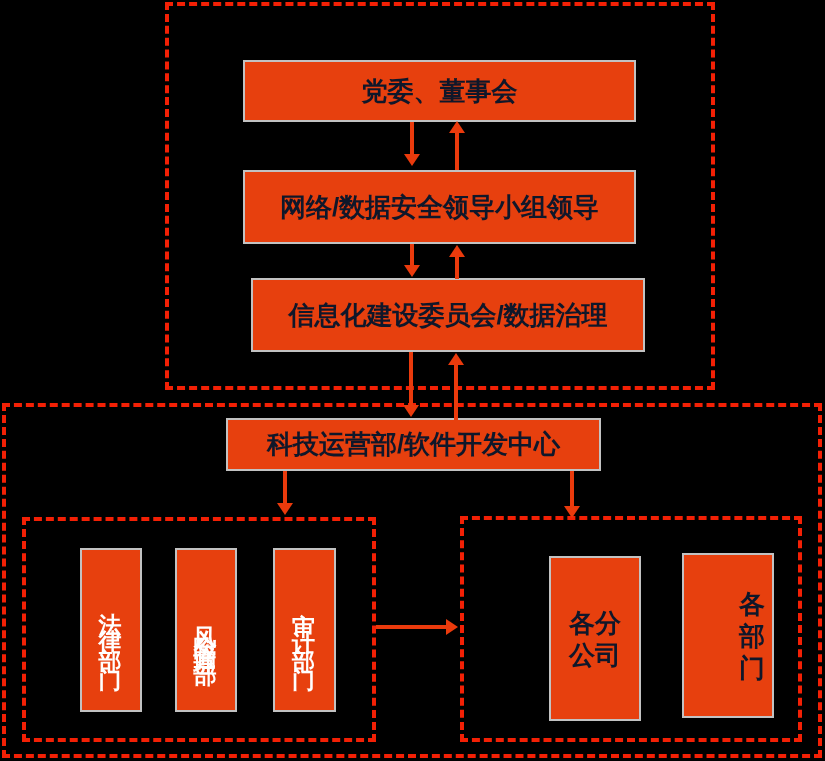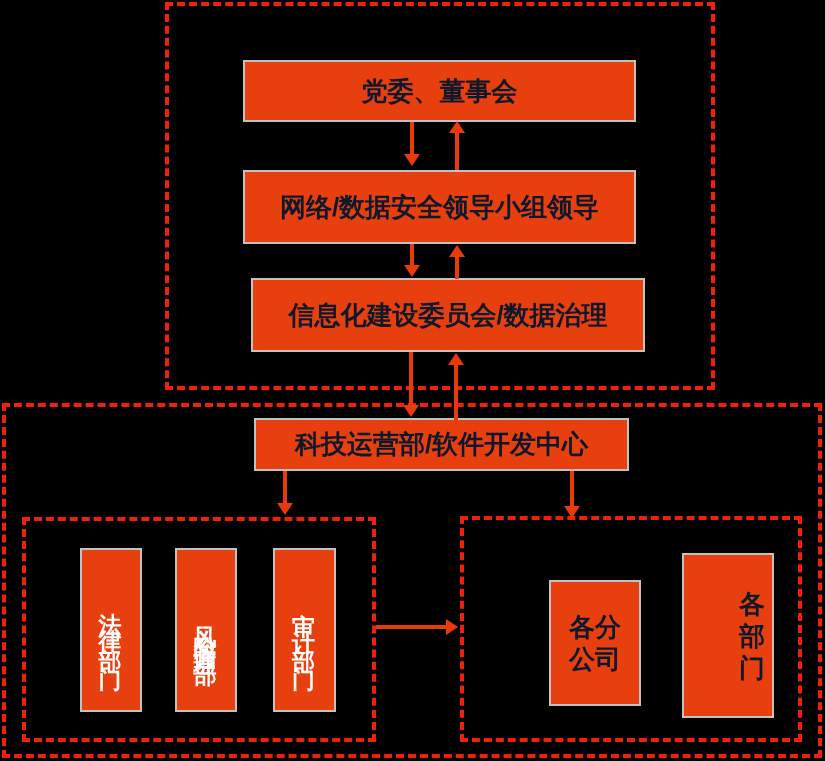--- a/index.html
+++ b/index.html
@@ -31,21 +31,21 @@
     color:#0f172a;
     font-weight:bold;
     display:flex;
     align-items:center;
     justify-content:center;
     text-align:center;
   }
   #node-party{left:243px;top:60px;width:393px;height:62px;font-size:26px;}
   #node-leading-group{left:243px;top:170px;width:393px;height:74px;font-size:26px;}
   #node-committee{left:243px;top:278px;width:394px;height:74px;font-size:26px;line-height:34px;flex-direction:column;margin-left:8px;}
-  #node-techops{left:254px;top:418px;width:375px;height:53px;font-size:26px;text-align:center;}
+  #node-techops{left:226px;top:418px;width:375px;height:53px;font-size:26px;text-align:center;}
 
   .vnode{
     position:absolute;
     background:#e7400e;
     border:2px solid #c2c2c2;
     box-sizing:border-box;
     color:#fff;
     font-weight:bold;
     font-size:23px;
     display:flex;
@@ -56,21 +56,21 @@
     writing-mode:vertical-rl;
     text-orientation:upright;
     letter-spacing:18px;
     white-space:nowrap;
   }
   .vnode .vtext.tight{letter-spacing:9px;}
   #node-legal{left:80px;top:548px;width:62px;height:164px;}
   #node-risk{left:175px;top:548px;width:62px;height:164px;}
   #node-audit{left:273px;top:548px;width:63px;height:164px;}
 
-  #node-branches{left:549px;top:580px;width:92px;height:126px;font-size:26px;line-height:32px;flex-direction:column;}
+  #node-branches{left:549px;top:556px;width:92px;height:165px;font-size:26px;line-height:32px;flex-direction:column;}
   #node-departments{left:682px;top:553px;width:92px;height:165px;font-size:26px;line-height:32px;flex-direction:column;padding-left:48px;}
 
   
   .arrow{position:absolute;background:#ea3a0c;}
   .arrow.v{width:4px;}
   .arrow.h{height:4px;}
   .arrow.down::after{
     content:"";position:absolute;top:100%;left:50%;transform:translateX(-50%);
     border-left:8px solid transparent;border-right:8px solid transparent;
     border-top:12px solid #ea3a0c;width:0;height:0;

